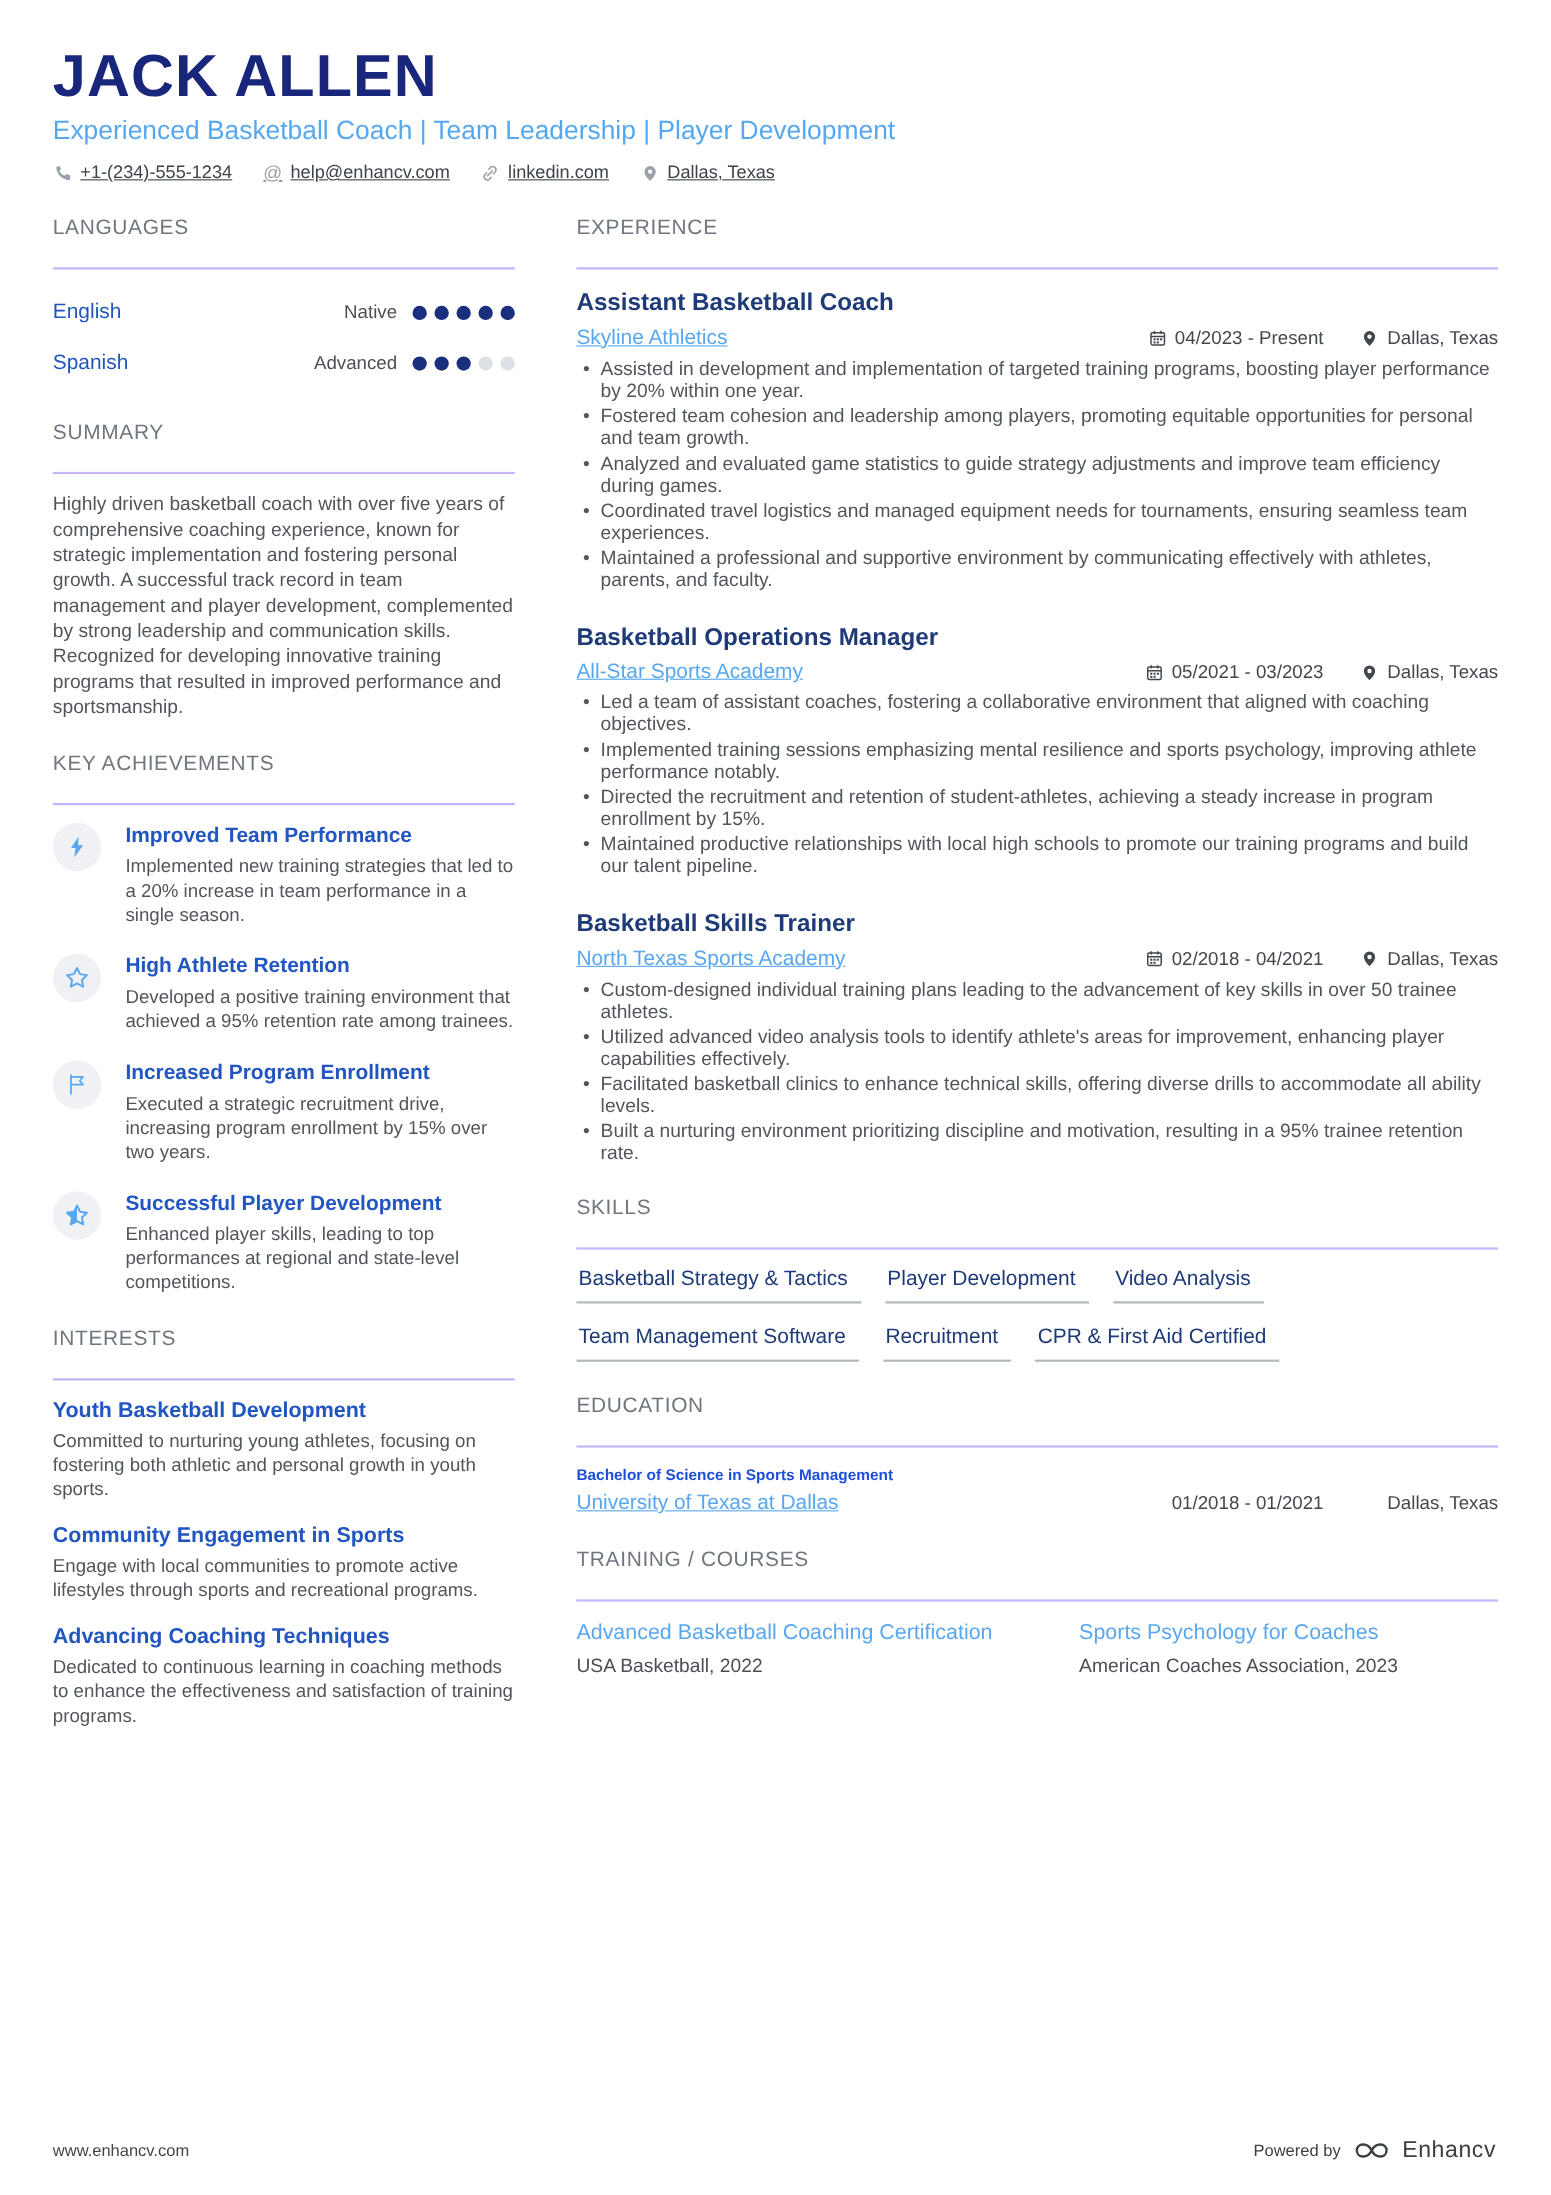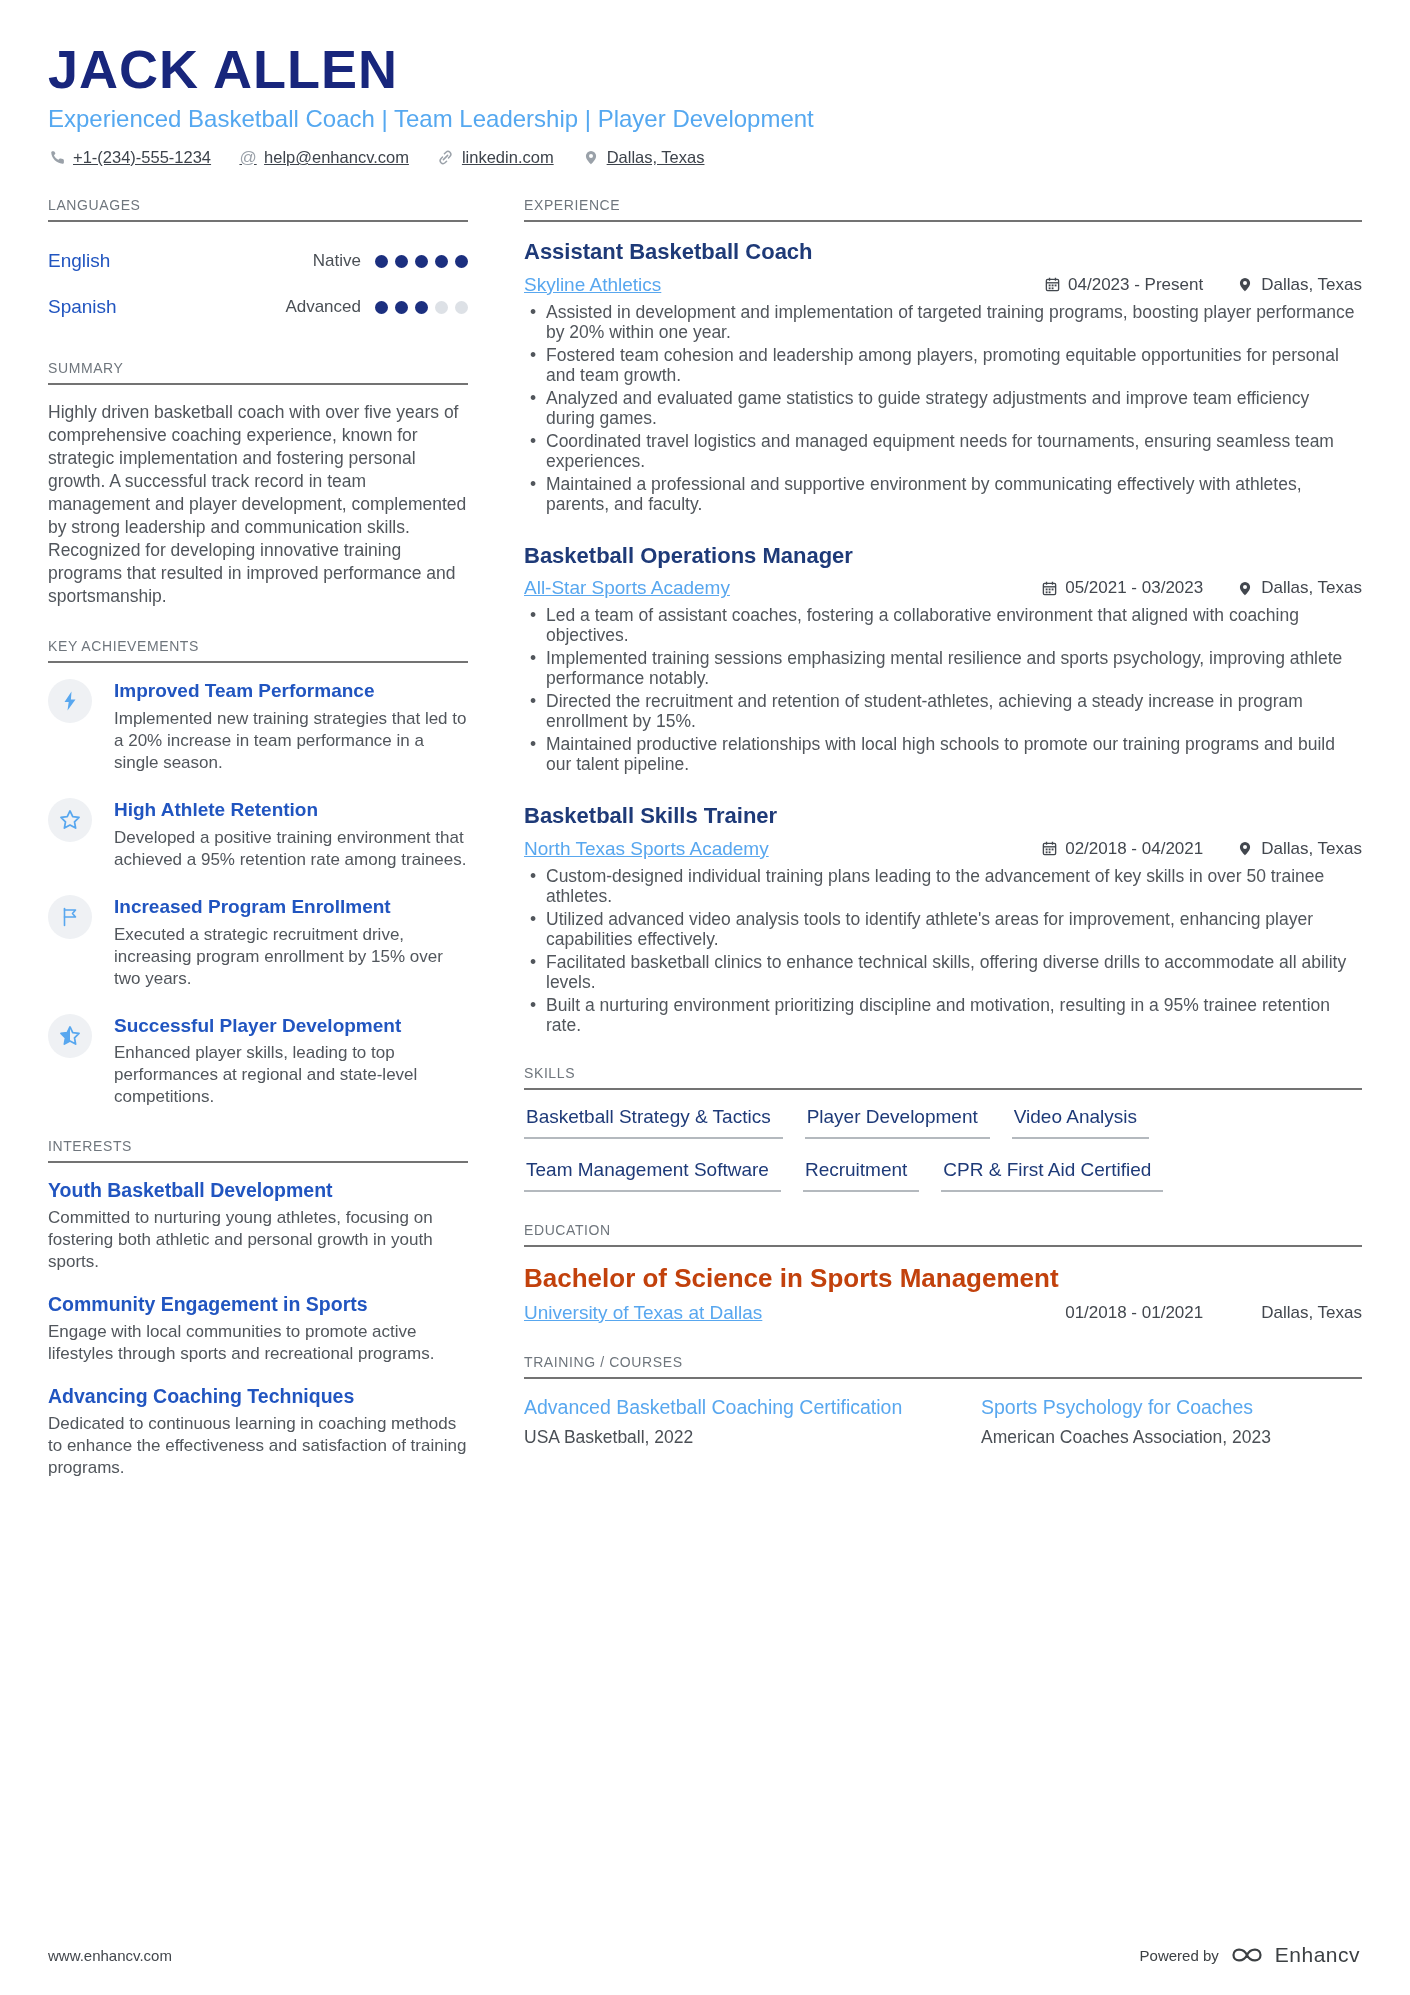--- a/index.html
+++ b/index.html
@@ -19,22 +19,22 @@
   .cicon { display:inline-flex; width:18px; height:18px; align-items:center; justify-content:center; color:#9aa1a9; }
   .at-glyph { font-size:17px; color:#9aa1a9; }
 
   
   .columns { display:flex; gap:56px; margin-top:30px; }
   .col-left { width:420px; flex:0 0 420px; }
   .col-right { flex:1; min-width:0; }
 
   .sec { margin-bottom:30px; }
   .sec-title {
-    font-size:14px; color:#6f767d; letter-spacing:0.6px; font-weight:400;
-    padding-bottom:7px; border-bottom:2px solid #737373; margin-bottom:16px;
+    font-size:19px; color:#6f767d; letter-spacing:0.6px; font-weight:400;
+    padding-bottom:24px; border-bottom:2px solid #c4b5fd; margin-bottom:16px;
   }
 
   
   .lang-row { display:flex; align-items:center; padding:12px 0; }
   .lang-name { font-size:19px; color:#2155c0; }
   .lang-right { margin-left:auto; display:flex; align-items:center; gap:14px; }
   .lang-level { font-size:17px; color:#4a4f55; }
   .dots { display:flex; gap:7px; }
   .dot { width:13px; height:13px; border-radius:50%; background:#dde1e6; }
   .dot.filled { background:#1b2f7f; }
@@ -72,21 +72,21 @@
   ul.bullets li::before { content:"•"; position:absolute; left:6px; color:#51565c; }
 
   
   .skill-row { display:flex; gap:22px; margin-bottom:20px; flex-wrap:nowrap; }
   .skill-chip {
     font-size:19px; color:#1e3a78; padding:0 12px 9px 2px;
     border-bottom:2px solid #b4b9be; white-space:nowrap;
   }
 
   
-  .degree { font-size:26px; font-weight:600; color:#c2410c; }
+  .degree { font-size:14px; font-weight:600; color:#1d4ed8; }
 
   
   .courses { display:grid; grid-template-columns:1fr 1fr; column-gap:76px; }
   .course-title { font-size:19.5px; color:#58a7ef; line-height:1.3; }
   .course-org { font-size:17.5px; color:#4a4f55; margin-top:7px; }
 
   
   .footer {
     position:absolute; left:48px; right:50px; bottom:27px;
     display:flex; align-items:center;

